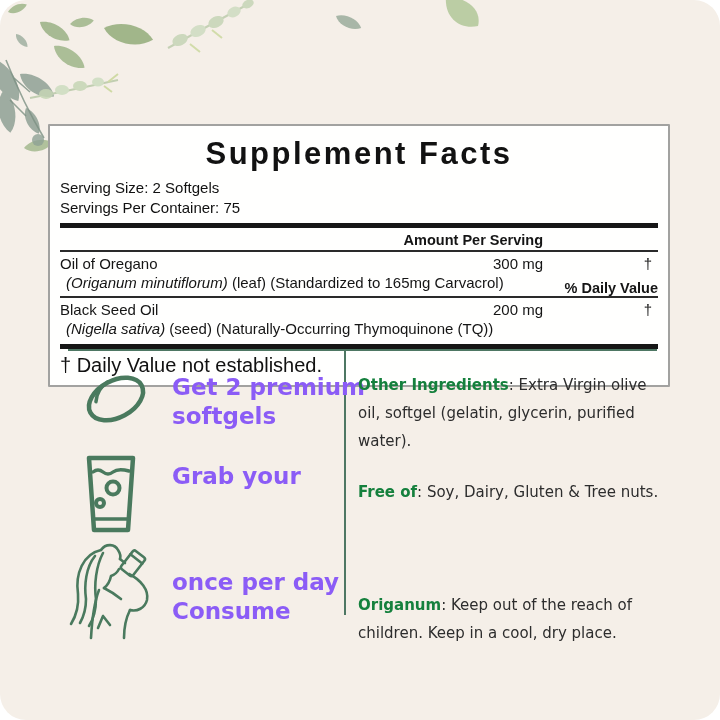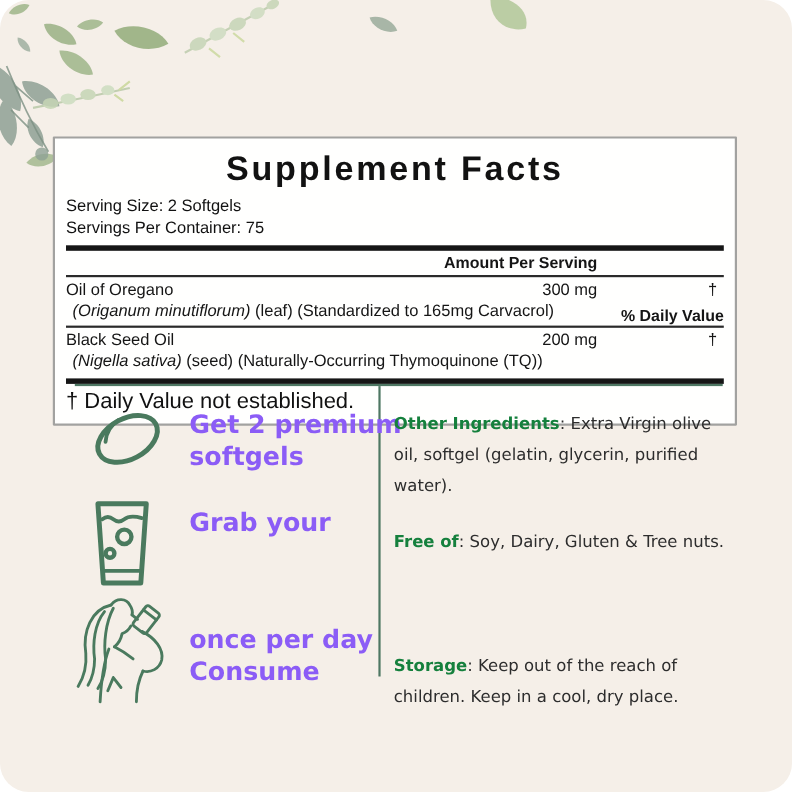--- a/index.html
+++ b/index.html
@@ -196,16 +196,16 @@
     <div>Consume</div>
   </div>
 
   <div class="info-block" style="top:371px;">
     <b>Other Ingredients</b><span>: Extra Virgin olive oil, softgel (gelatin, glycerin, purified water).</span>
   </div>
   <div class="info-block" style="top:478px;">
     <b>Free of</b><span>: Soy, Dairy, Gluten &amp; Tree nuts.</span>
   </div>
   <div class="info-block" style="top:591px;">
-    <b>Storage</b><span>: Keep out of the reach of children. Keep in a cool, dry place.</span>
+    <b>Origanum</b><span>: Keep out of the reach of children. Keep in a cool, dry place.</span>
   </div>
 
 </div>
 
 </body></html>

